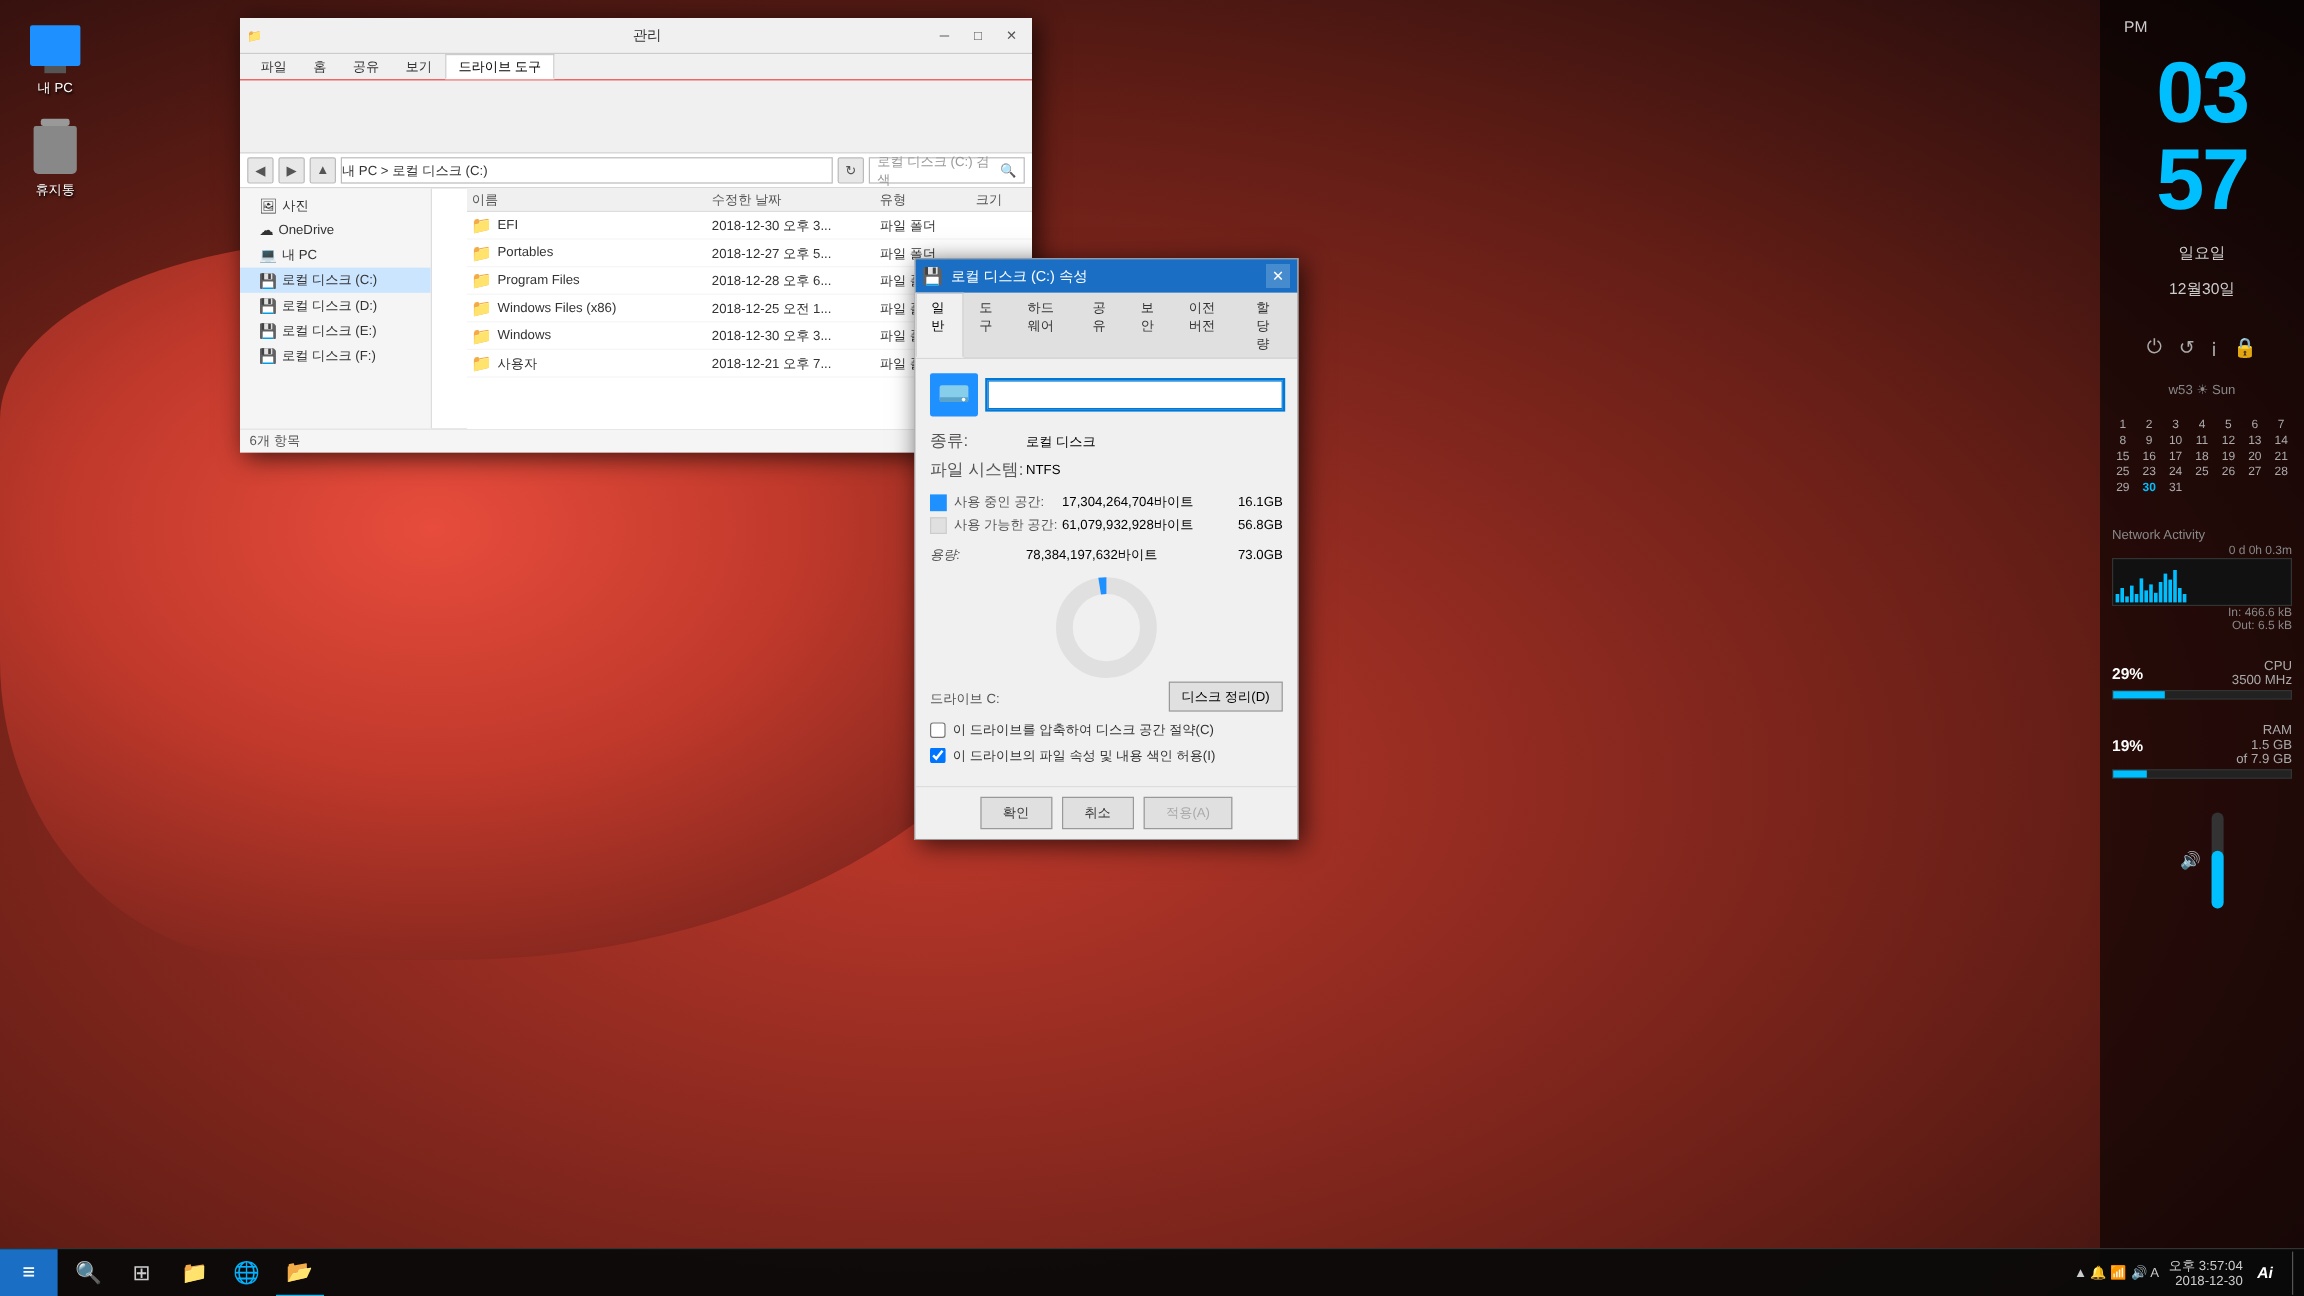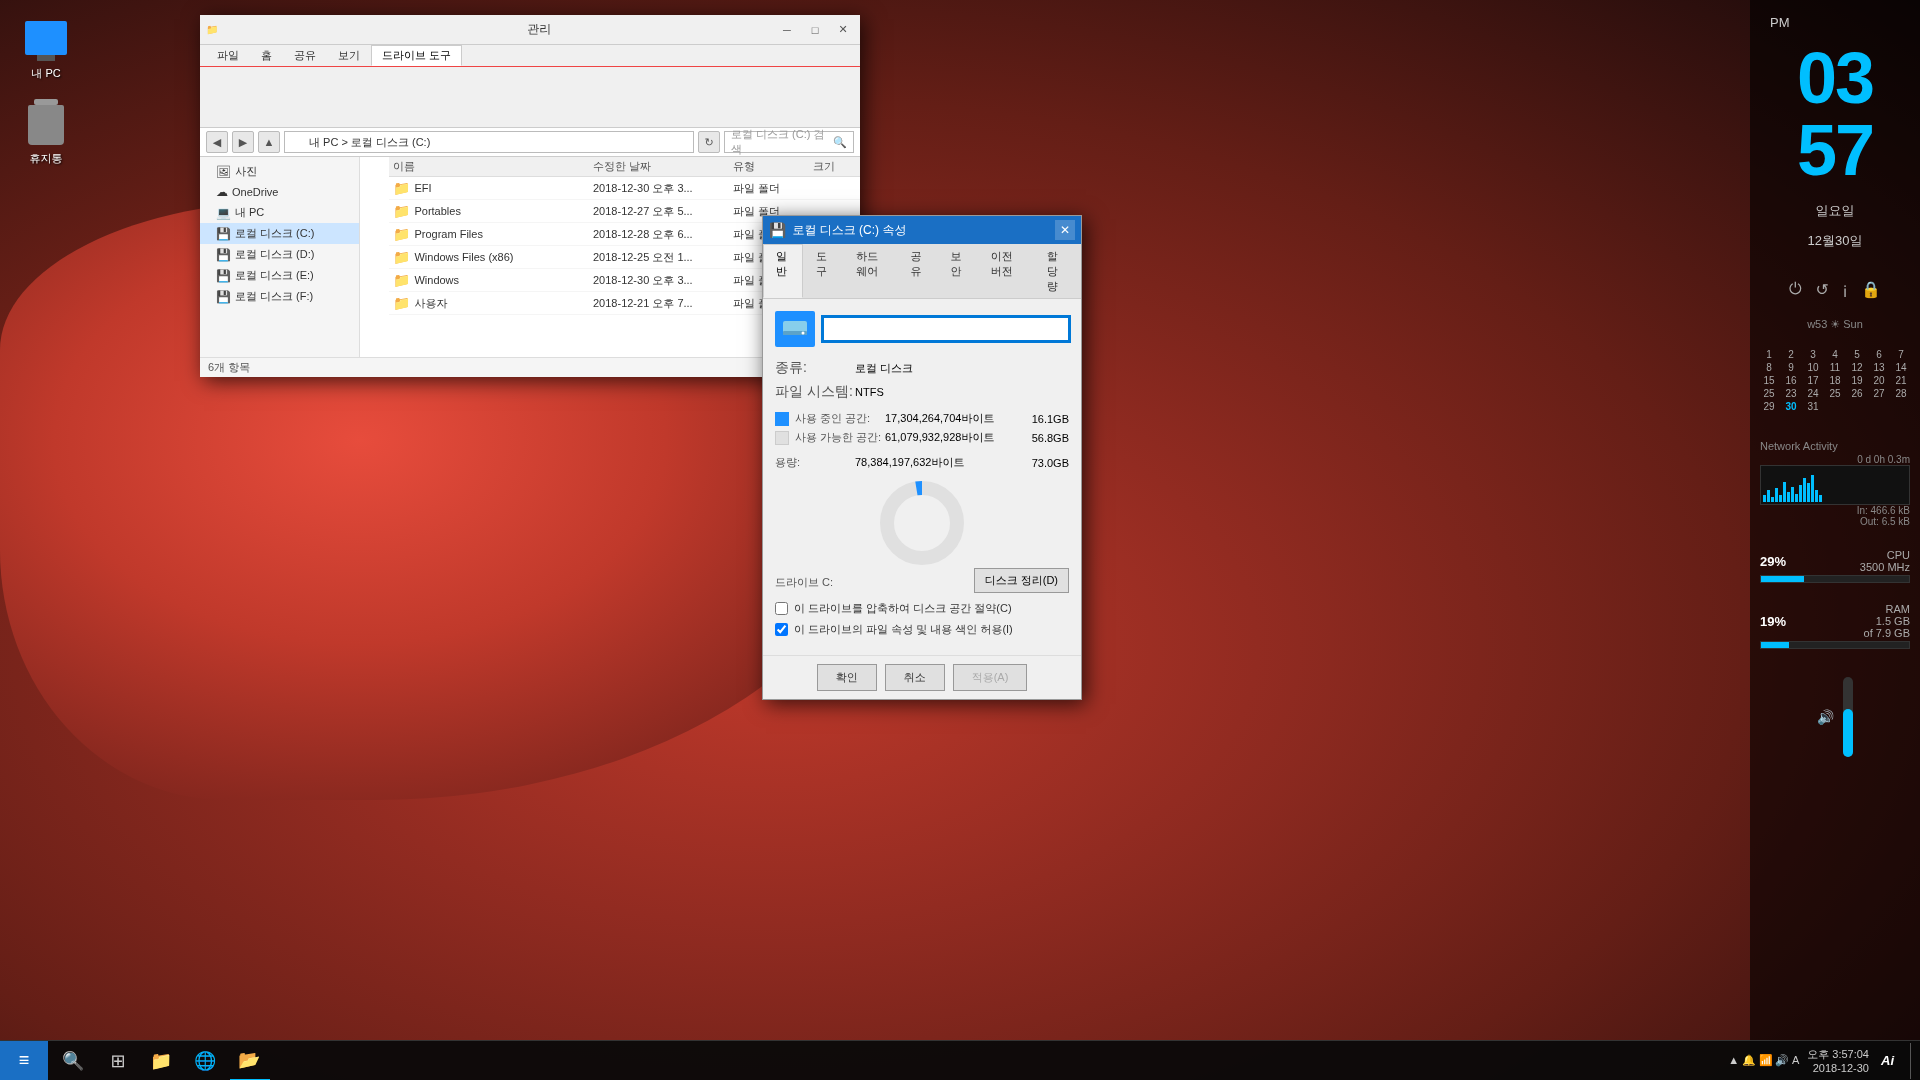--- a/index.html
+++ b/index.html
@@ -406,21 +406,21 @@
       display: flex;
       align-items: center;
       justify-content: center;
       font-size: 11px;
       color: #555;
     }
     .address-path {
       flex: 1;
       height: 22px;
       border: 1px solid #bbb;
-      padding: 0 24px;
+      padding: 0 0;
       font-size: 11px;
       color: #333;
       background: #fff;
       display: flex;
       align-items: center;
     }
     .search-box {
       width: 130px;
       height: 22px;
       border: 1px solid #bbb;
@@ -622,21 +622,21 @@
       background: #e0e0e0;
       border: 1px solid #999;
       font-size: 11px;
       cursor: pointer;
     }
     .capacity-row {
       display: flex;
       align-items: center;
       margin-bottom: 8px;
     }
-    .capacity-label { width: 80px; font-size: 11px; color: #555; }
+    .capacity-label { width: 80px; font-size: 11px; color: #555; font-style: italic; }
     .capacity-bytes { font-size: 11px; color: #000; flex: 1; }
     .capacity-gb { font-size: 11px; color: #000; }
     .checkbox-row {
       display: flex;
       align-items: center;
       gap: 6px;
       margin-bottom: 6px;
       font-size: 11px;
       color: #333;
     }

